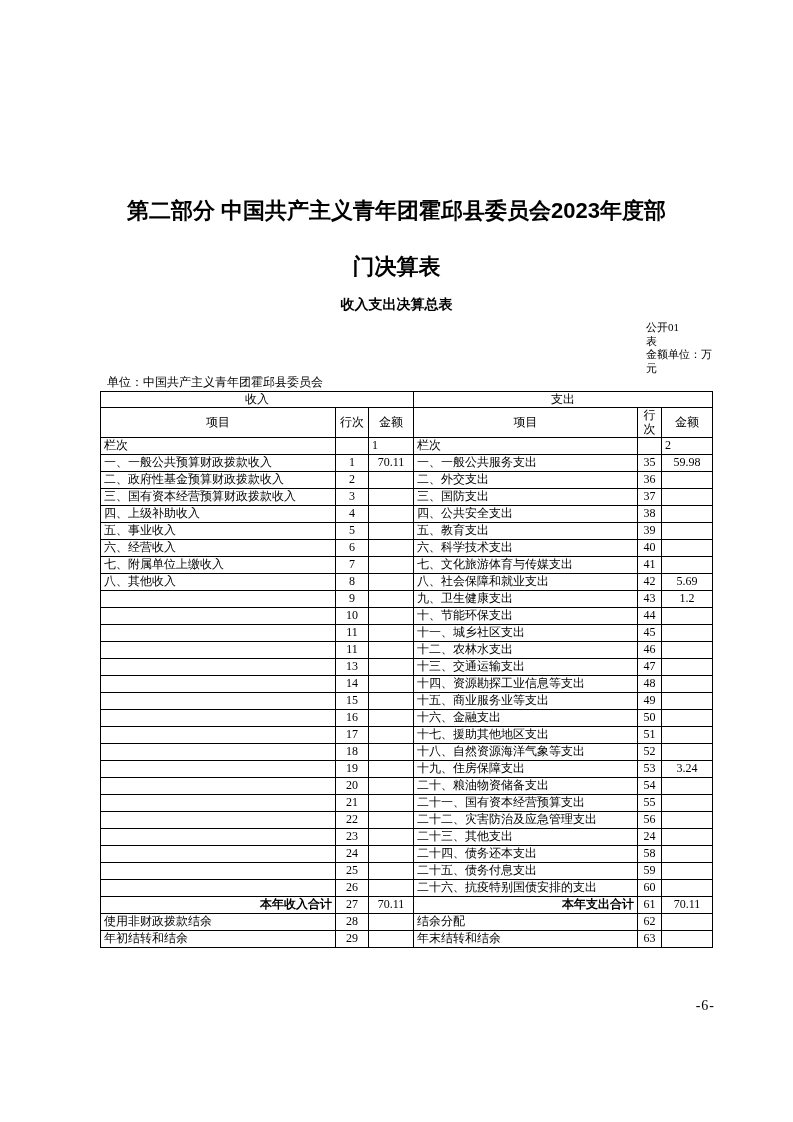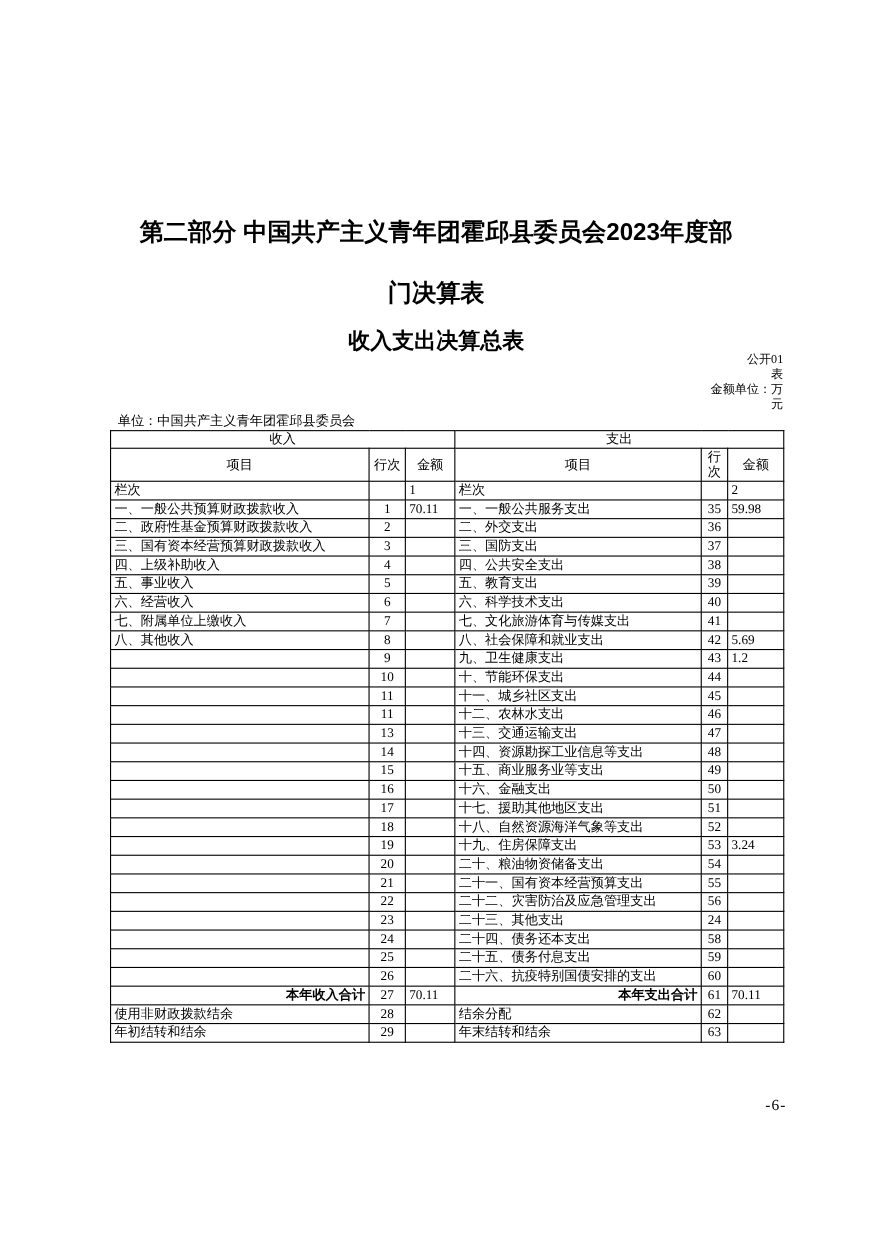--- a/index.html
+++ b/index.html
@@ -20,25 +20,24 @@
   .title-block {
     position:absolute; top:183px; left:0; width:100%;
     text-align:center;
     font-family:"Liberation Sans", sans-serif;
     font-weight:bold; font-size:22px; line-height:56px;
   }
   .subtitle {
     position:absolute; top:296px; left:0; width:100%;
     text-align:center;
     font-family:"Liberation Sans", sans-serif;
-    font-weight:bold; font-size:20px;
+    font-weight:bold; font-size:14px;
   }
   .meta-right {
     position:absolute; top:321px; right:81px;
-    text-align:right;
     font-size:11px; line-height:13.5px;margin-left:24px;
   }
   .org-line {
     position:absolute; top:374px; left:107px;
     font-size:12px;
   }
   table.budget {
     position:absolute; top:391px; left:100px;
     width:612px;
     border-collapse:collapse;
@@ -53,21 +52,21 @@
     vertical-align:middle;
     font-weight:normal;
     overflow:hidden;
     white-space:nowrap;
   }
   tr.section-hdr th { height:16px; text-align:center; }
   tr.col-hdr th { height:30px; text-align:center; }
   tr.col-hdr th.rownum-narrow { white-space:normal; word-break:break-all; padding:0 1px; }
   td.item { text-align:left; }
   td.rownum { text-align:center; padding:0 1px; }
-  td.amount { text-align:left; }
+  td.amount { text-align:center; }
   td.center { text-align:left; }
   tr.total-row td.item { font-weight:bold; text-align:right; font-family:"Liberation Sans", sans-serif; }
   .page-number {
     position:absolute; top:998px; right:78px;
     font-size:14px; letter-spacing:1px;
   }
 </style>
 </head>
 <body>
 

